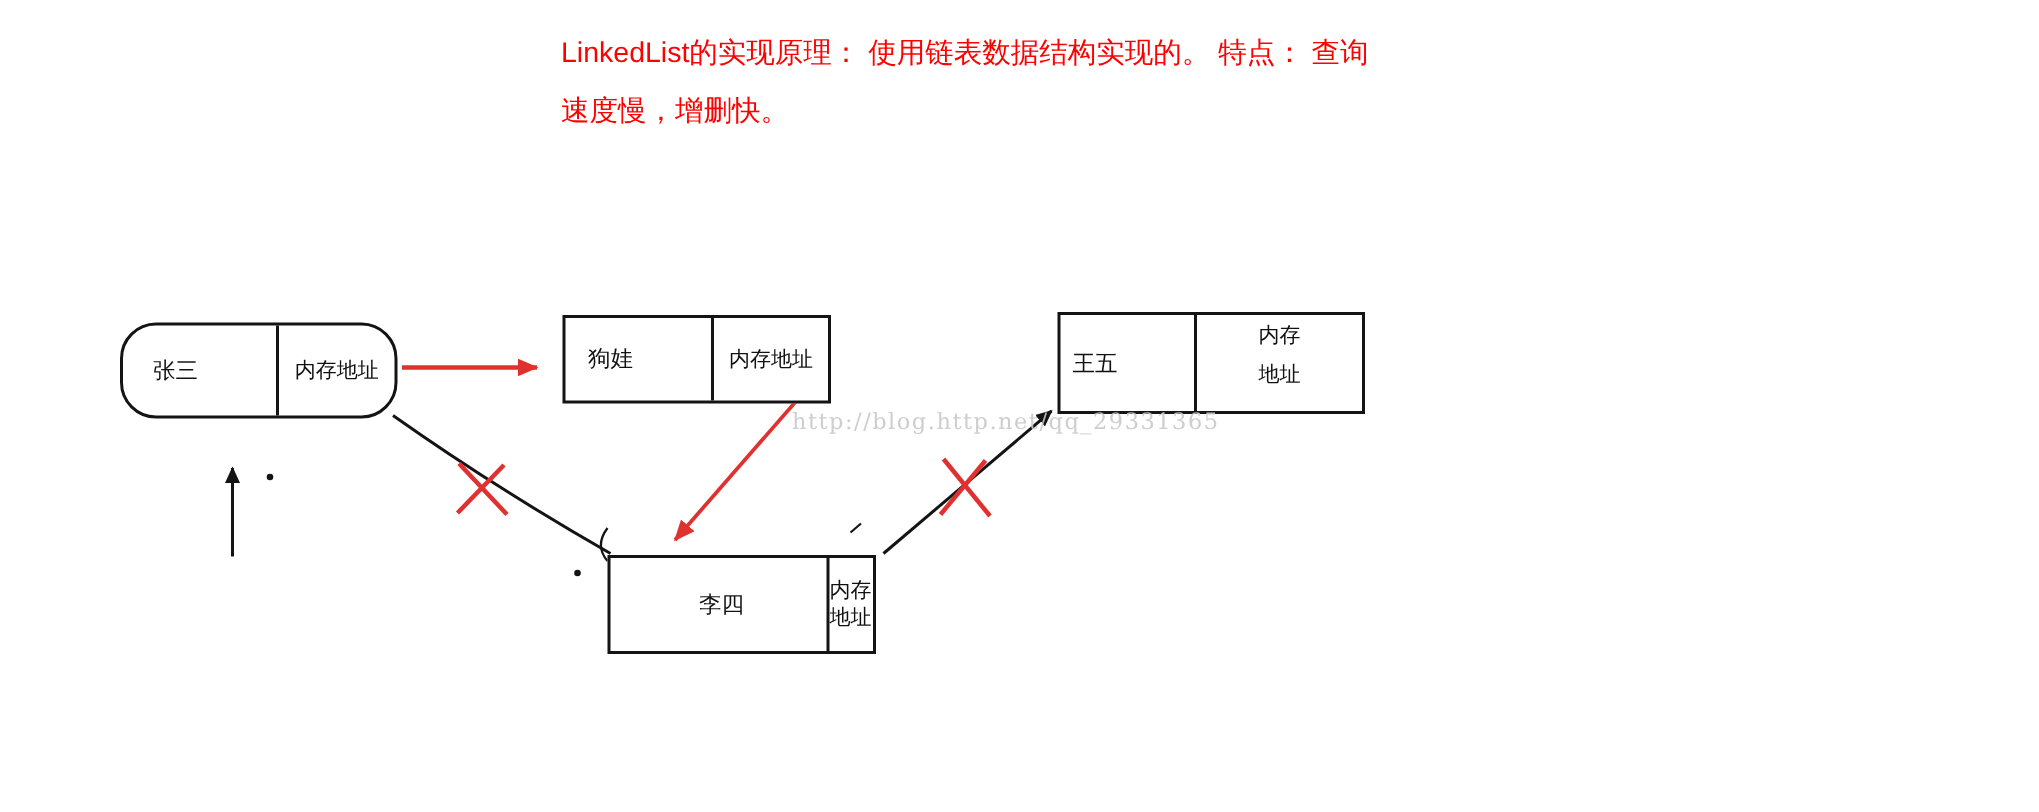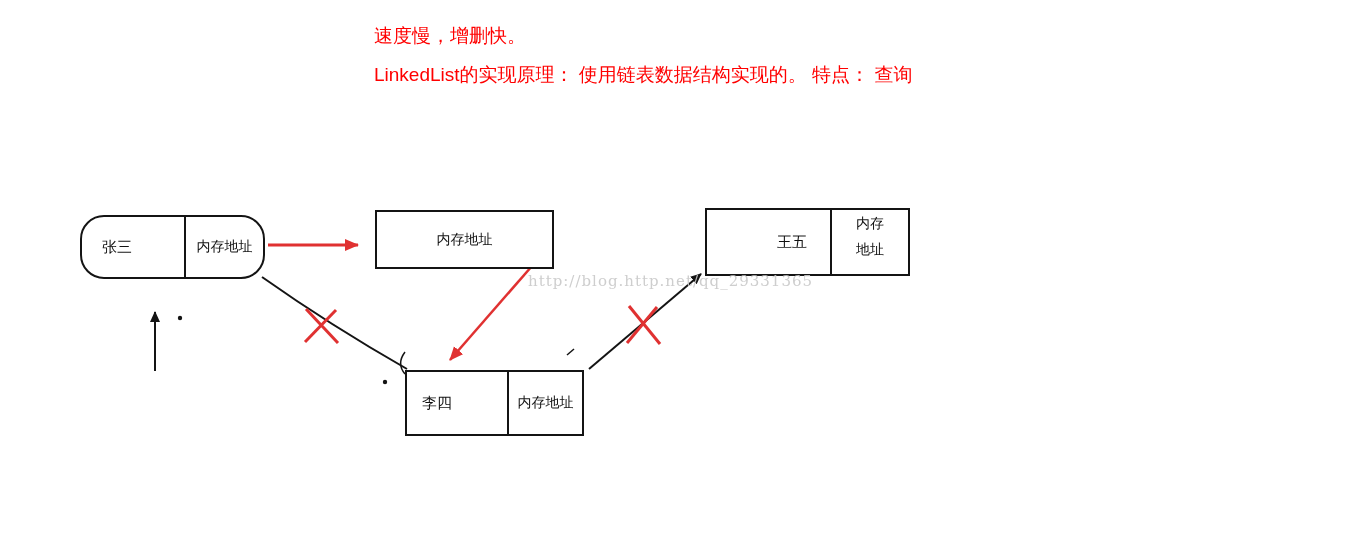--- a/index.html
+++ b/index.html
@@ -60,43 +60,43 @@
   .caddr.two-line {
     flex-direction: column;
     justify-content: flex-start;
     line-height: 26px;
   }
   #node-zhangsan { left: 80px;  top: 215px; width: 185px; height: 64px; border-radius: 24px; }
   #node-zhangsan .cname { width: 104px; padding-left: 20px; }
   #node-gouwa    { left: 375px; top: 210px; width: 179px; height: 59px; }
   #node-gouwa .cname { width: 99px; padding-left: 15px; }
   #node-wangwu   { left: 705px; top: 208px; width: 205px; height: 68px; }
-  #node-wangwu .cname { width: 91px; padding-left: 36px; margin-left: 34px; }
-  #node-lisi     { left: 405px; top: 370px; width: 179px; height: 66px; }
+  #node-wangwu .cname { width: 91px; padding-left: 8px; }
+  #node-lisi     { left: 405px; top: 370px; width: 179px; height: 66px; padding-left: 44px; }
   #node-lisi .cname { width: 102px; padding-left: 15px; }
   
   .watermark {
     position: absolute;
     left: 528px;
     top: 272px;
     color: #c9c9c9;
     font-family: "DejaVu Serif", "Liberation Serif", serif;
     font-size: 15px;
     letter-spacing: 1px;
     opacity: 0.9;
   }
 </style>
 </head>
 <body>
 
 <div id="canvas">
 
   <div class="title">
+    <div class="title-line">LinkedList的实现原理： 使用链表数据结构实现的。 特点： 查询</div>
     <div class="title-line">速度慢，增删快。</div>
-    <div class="title-line">LinkedList的实现原理： 使用链表数据结构实现的。 特点： 查询</div>
   </div>
 
   <svg id="connectors" viewBox="0 0 1359 541" xmlns="http://www.w3.org/2000/svg">
     <defs>
       <marker id="arrowRed" markerUnits="userSpaceOnUse" markerWidth="18" markerHeight="14" refX="13" refY="6" orient="auto">
         <path d="M0,0 L14,6 L0,12 Z" fill="#e03131"></path>
       </marker>
       <marker id="arrowBlack" markerUnits="userSpaceOnUse" markerWidth="14" markerHeight="12" refX="10" refY="5" orient="auto">
         <path d="M0,0 L11,5 L0,10 Z" fill="#141414"></path>
       </marker>
@@ -137,20 +137,21 @@
       <line x1="567" y1="355" x2="574" y2="349" stroke="#141414" stroke-width="1.5"></line>
     </g>
   </svg>
 
   <div class="node" id="node-zhangsan">
     <div class="cell cname">张三</div>
     <div class="cell caddr">内存地址</div>
   </div>
 
   <div class="node" id="node-gouwa">
+    <div class="cell cname">狗娃</div>
     <div class="cell caddr">内存地址</div>
   </div>
 
   <div class="node" id="node-wangwu">
     <div class="cell cname">王五</div>
     <div class="cell caddr two-line">
       <div>内存</div>
       <div>地址</div>
     </div>
   </div>

